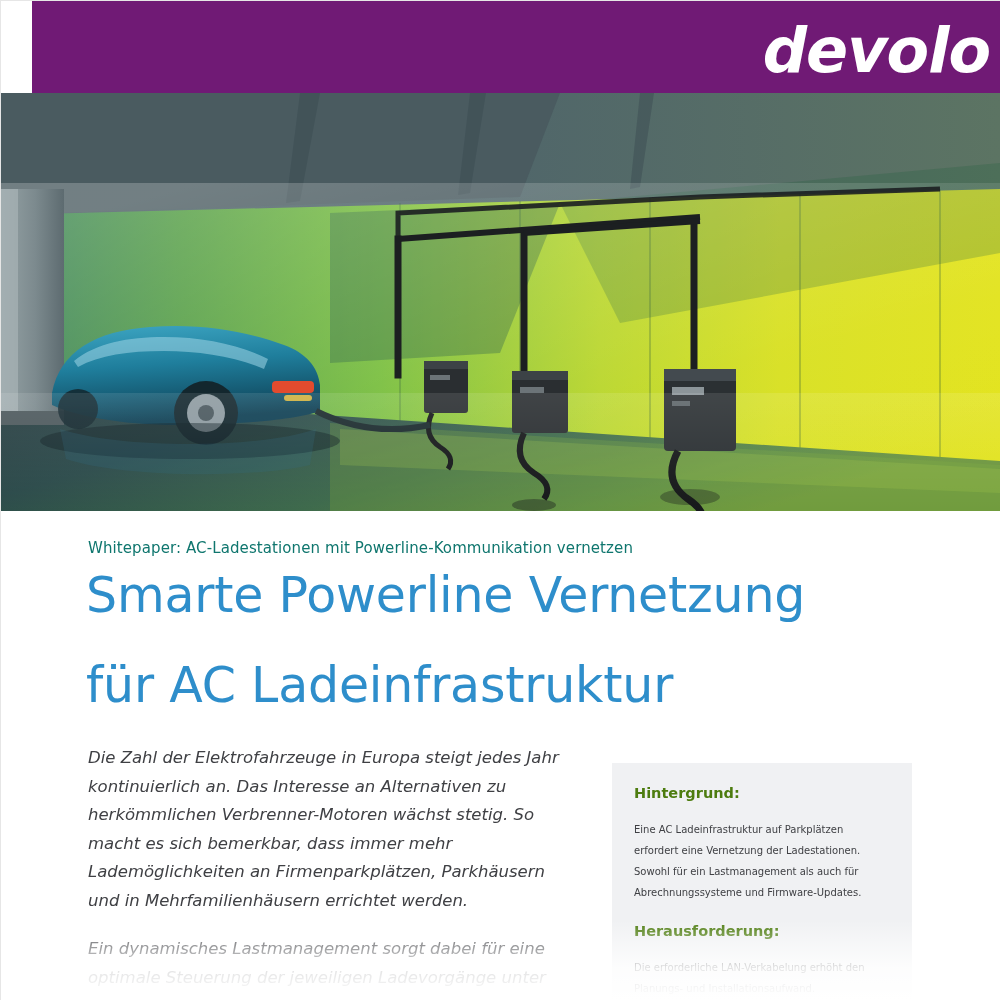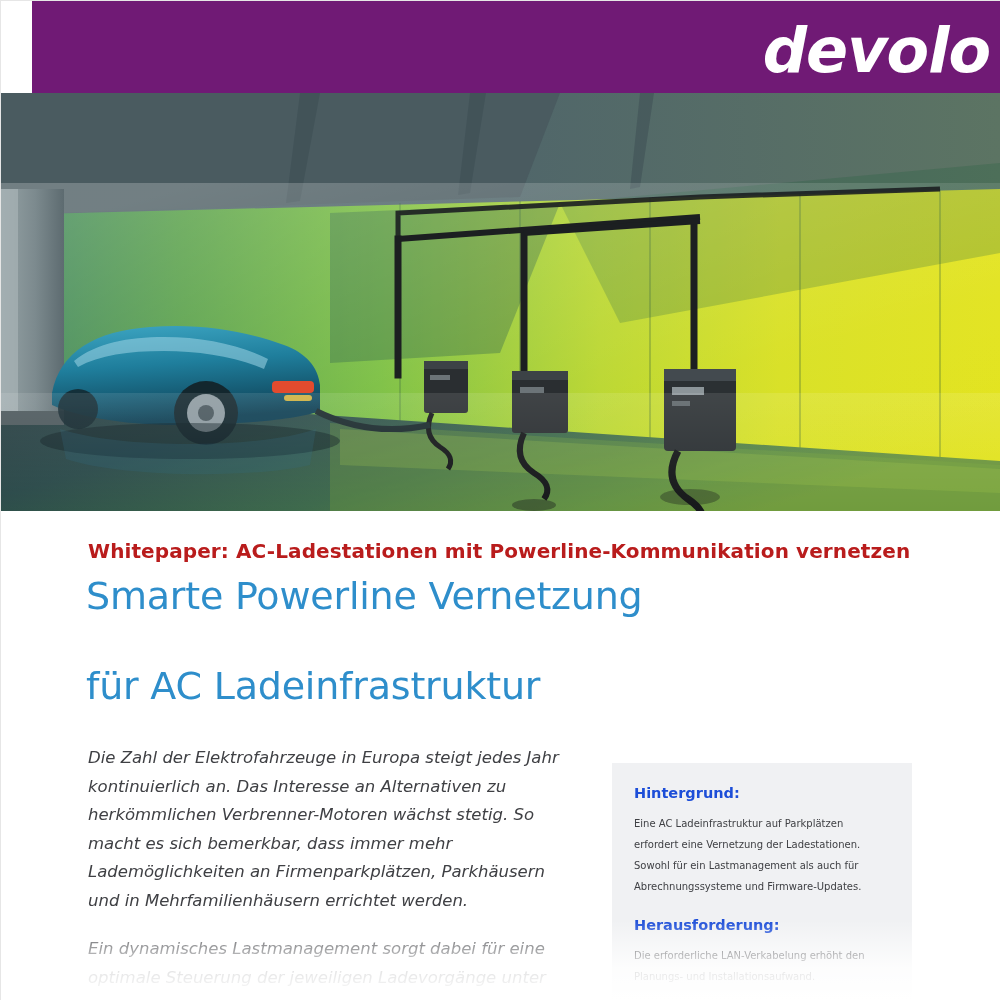--- a/index.html
+++ b/index.html
@@ -65,31 +65,31 @@
     position: absolute;
     left: 0;
     top: 511px;
     width: 1000px;
     height: 489px;
   }
   .kicker {
     position: absolute;
     left: 88px;
     top: 28px;
-    font-size: 20px;
-    font-weight: 700;
-    color: #b91c1c;
+    font-size: 15px;
+    font-weight: 400;
+    color: #0f766e;
     letter-spacing: 0.1px;
   }
   .headline {
     position: absolute;
     left: 86px;
     top: 56px;
     width: 860px;
-    font-size: 38px;
+    font-size: 49px;
     line-height: 58px;
     font-weight: 400;
     color: #2e8ecb;
     letter-spacing: -0.2px;
   }
   .headline .l2 { display: block; margin-top: 32px; }
 
   .bodycol {
     position: absolute;
     left: 88px;
@@ -120,24 +120,24 @@
     position: absolute;
     left: 612px;
     top: 252px;
     width: 300px;
     min-height: 237px;
     background: #f0f1f3;
     padding: 22px 22px 26px 22px;
     box-sizing: border-box;
   }
   .sidebox h4 {
-    margin: 0 0 12px 0;
+    margin: 0 0 18px 0;
     font-size: 14.5px;
     font-weight: 700;
-    color: #1d4ed8;
+    color: #4d7c0f;
   }
   .sidebox p {
     margin: 0 0 20px 0;
     font-size: 10px;
     line-height: 21px;
     color: #3f4044;
   }
   .sidebox .block:last-child p { margin-bottom: 0; }
 
   

